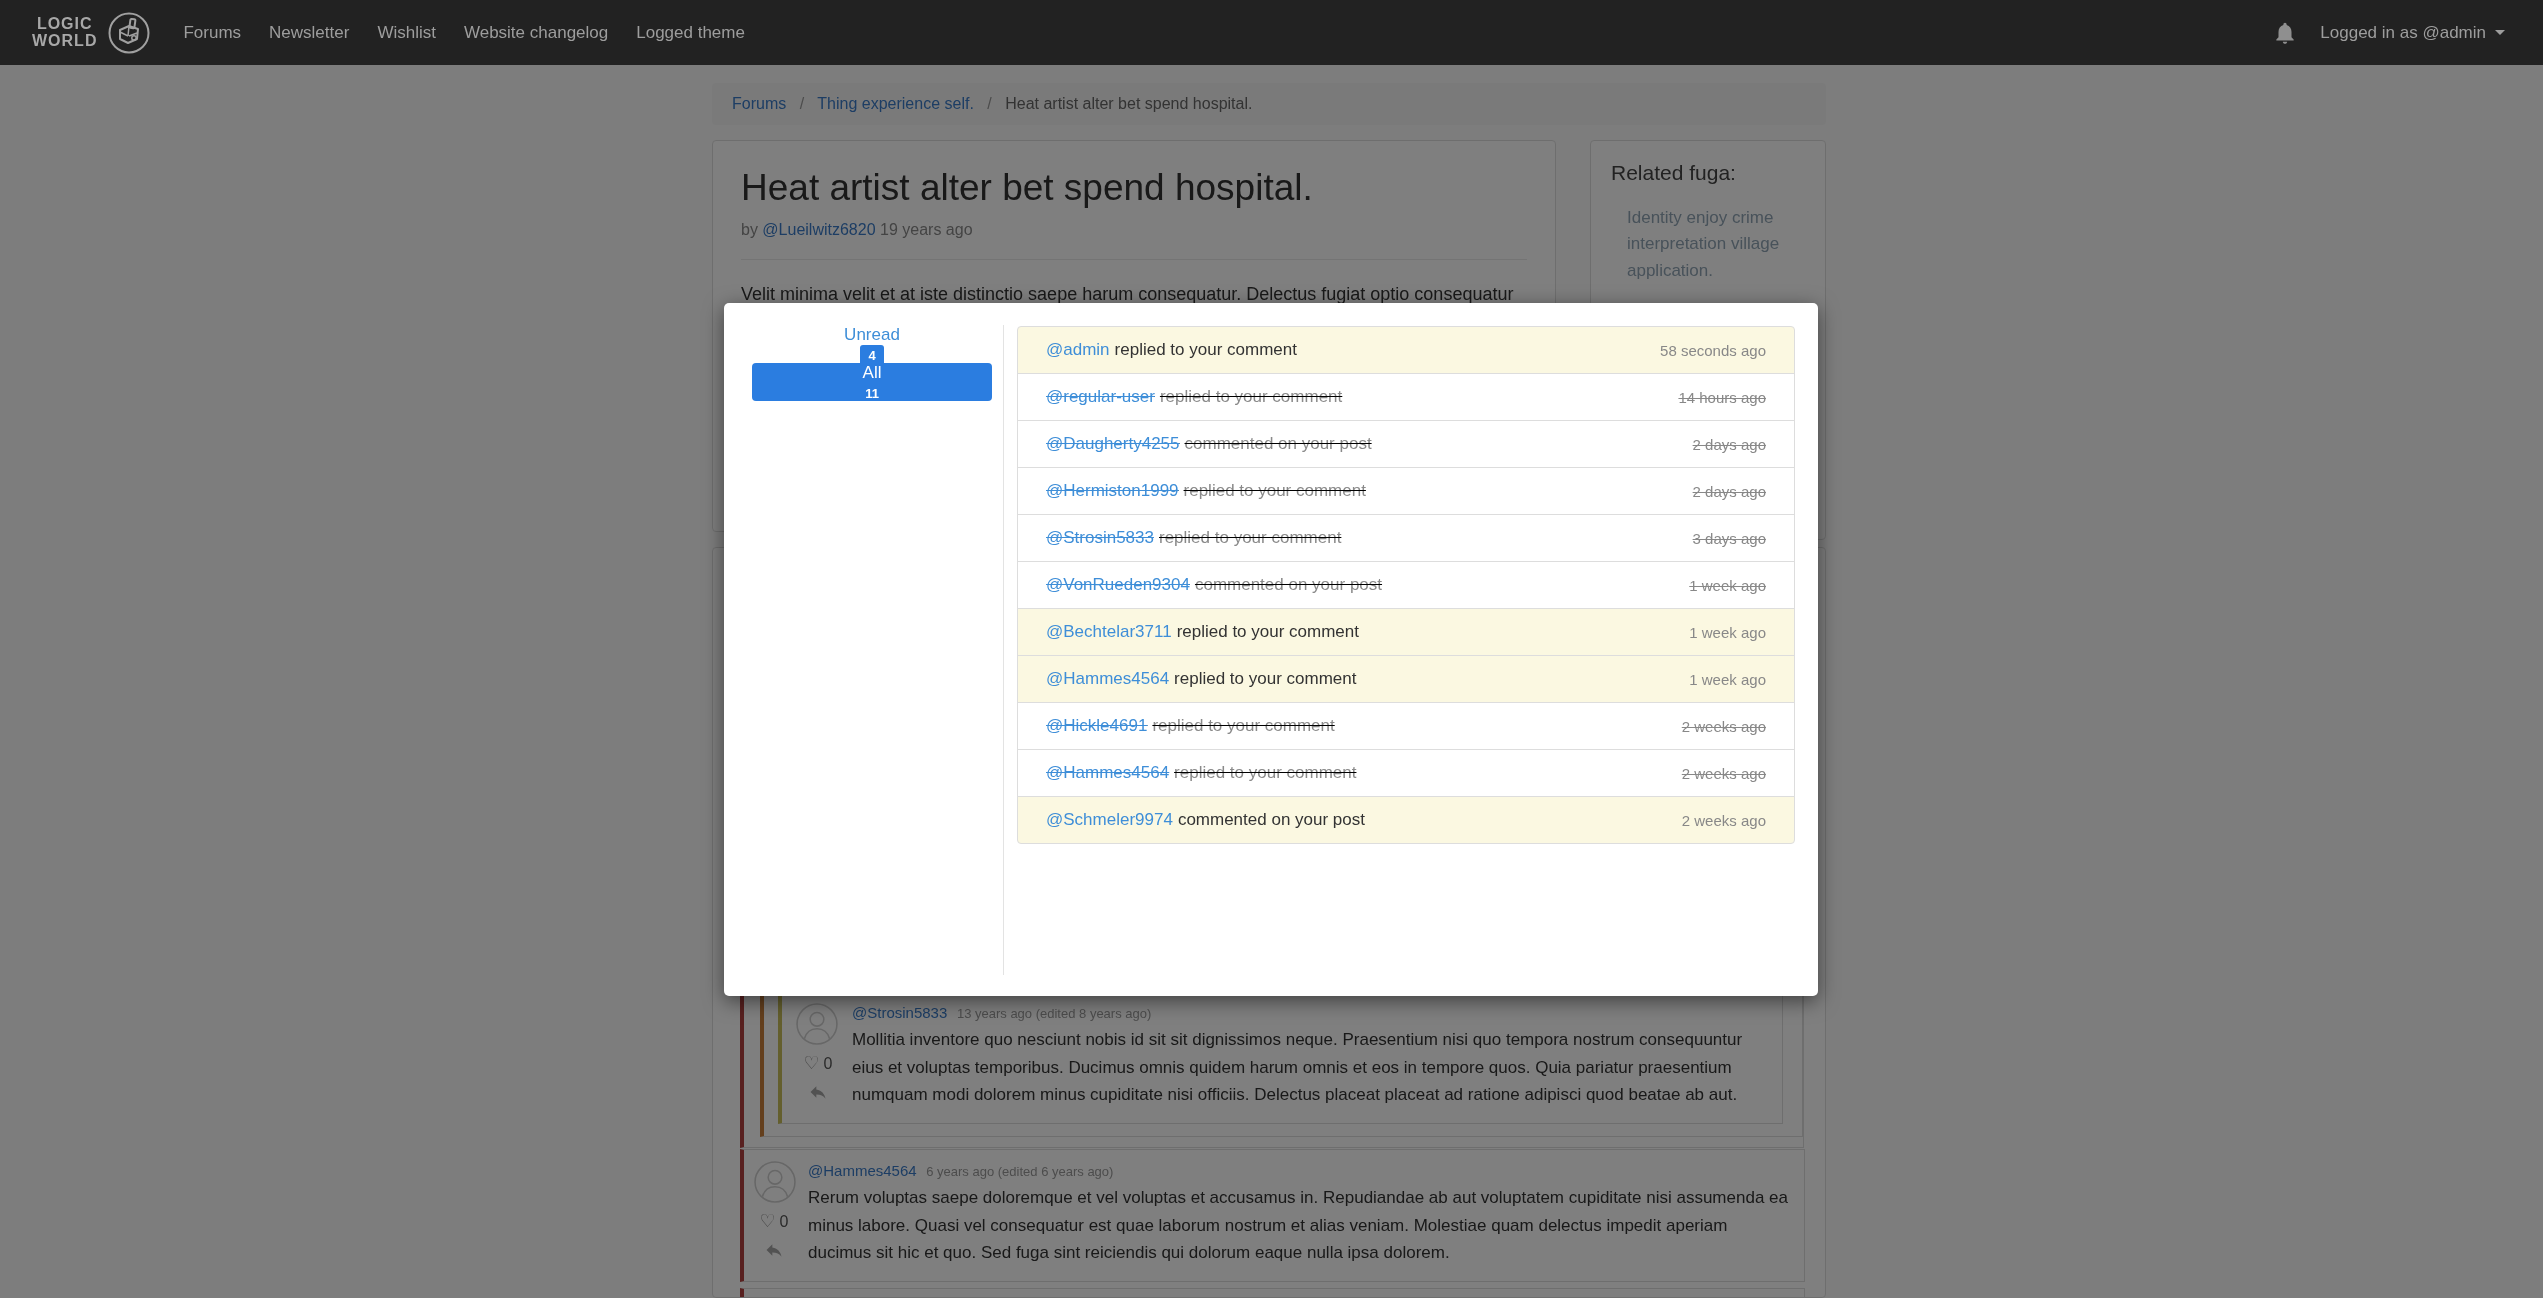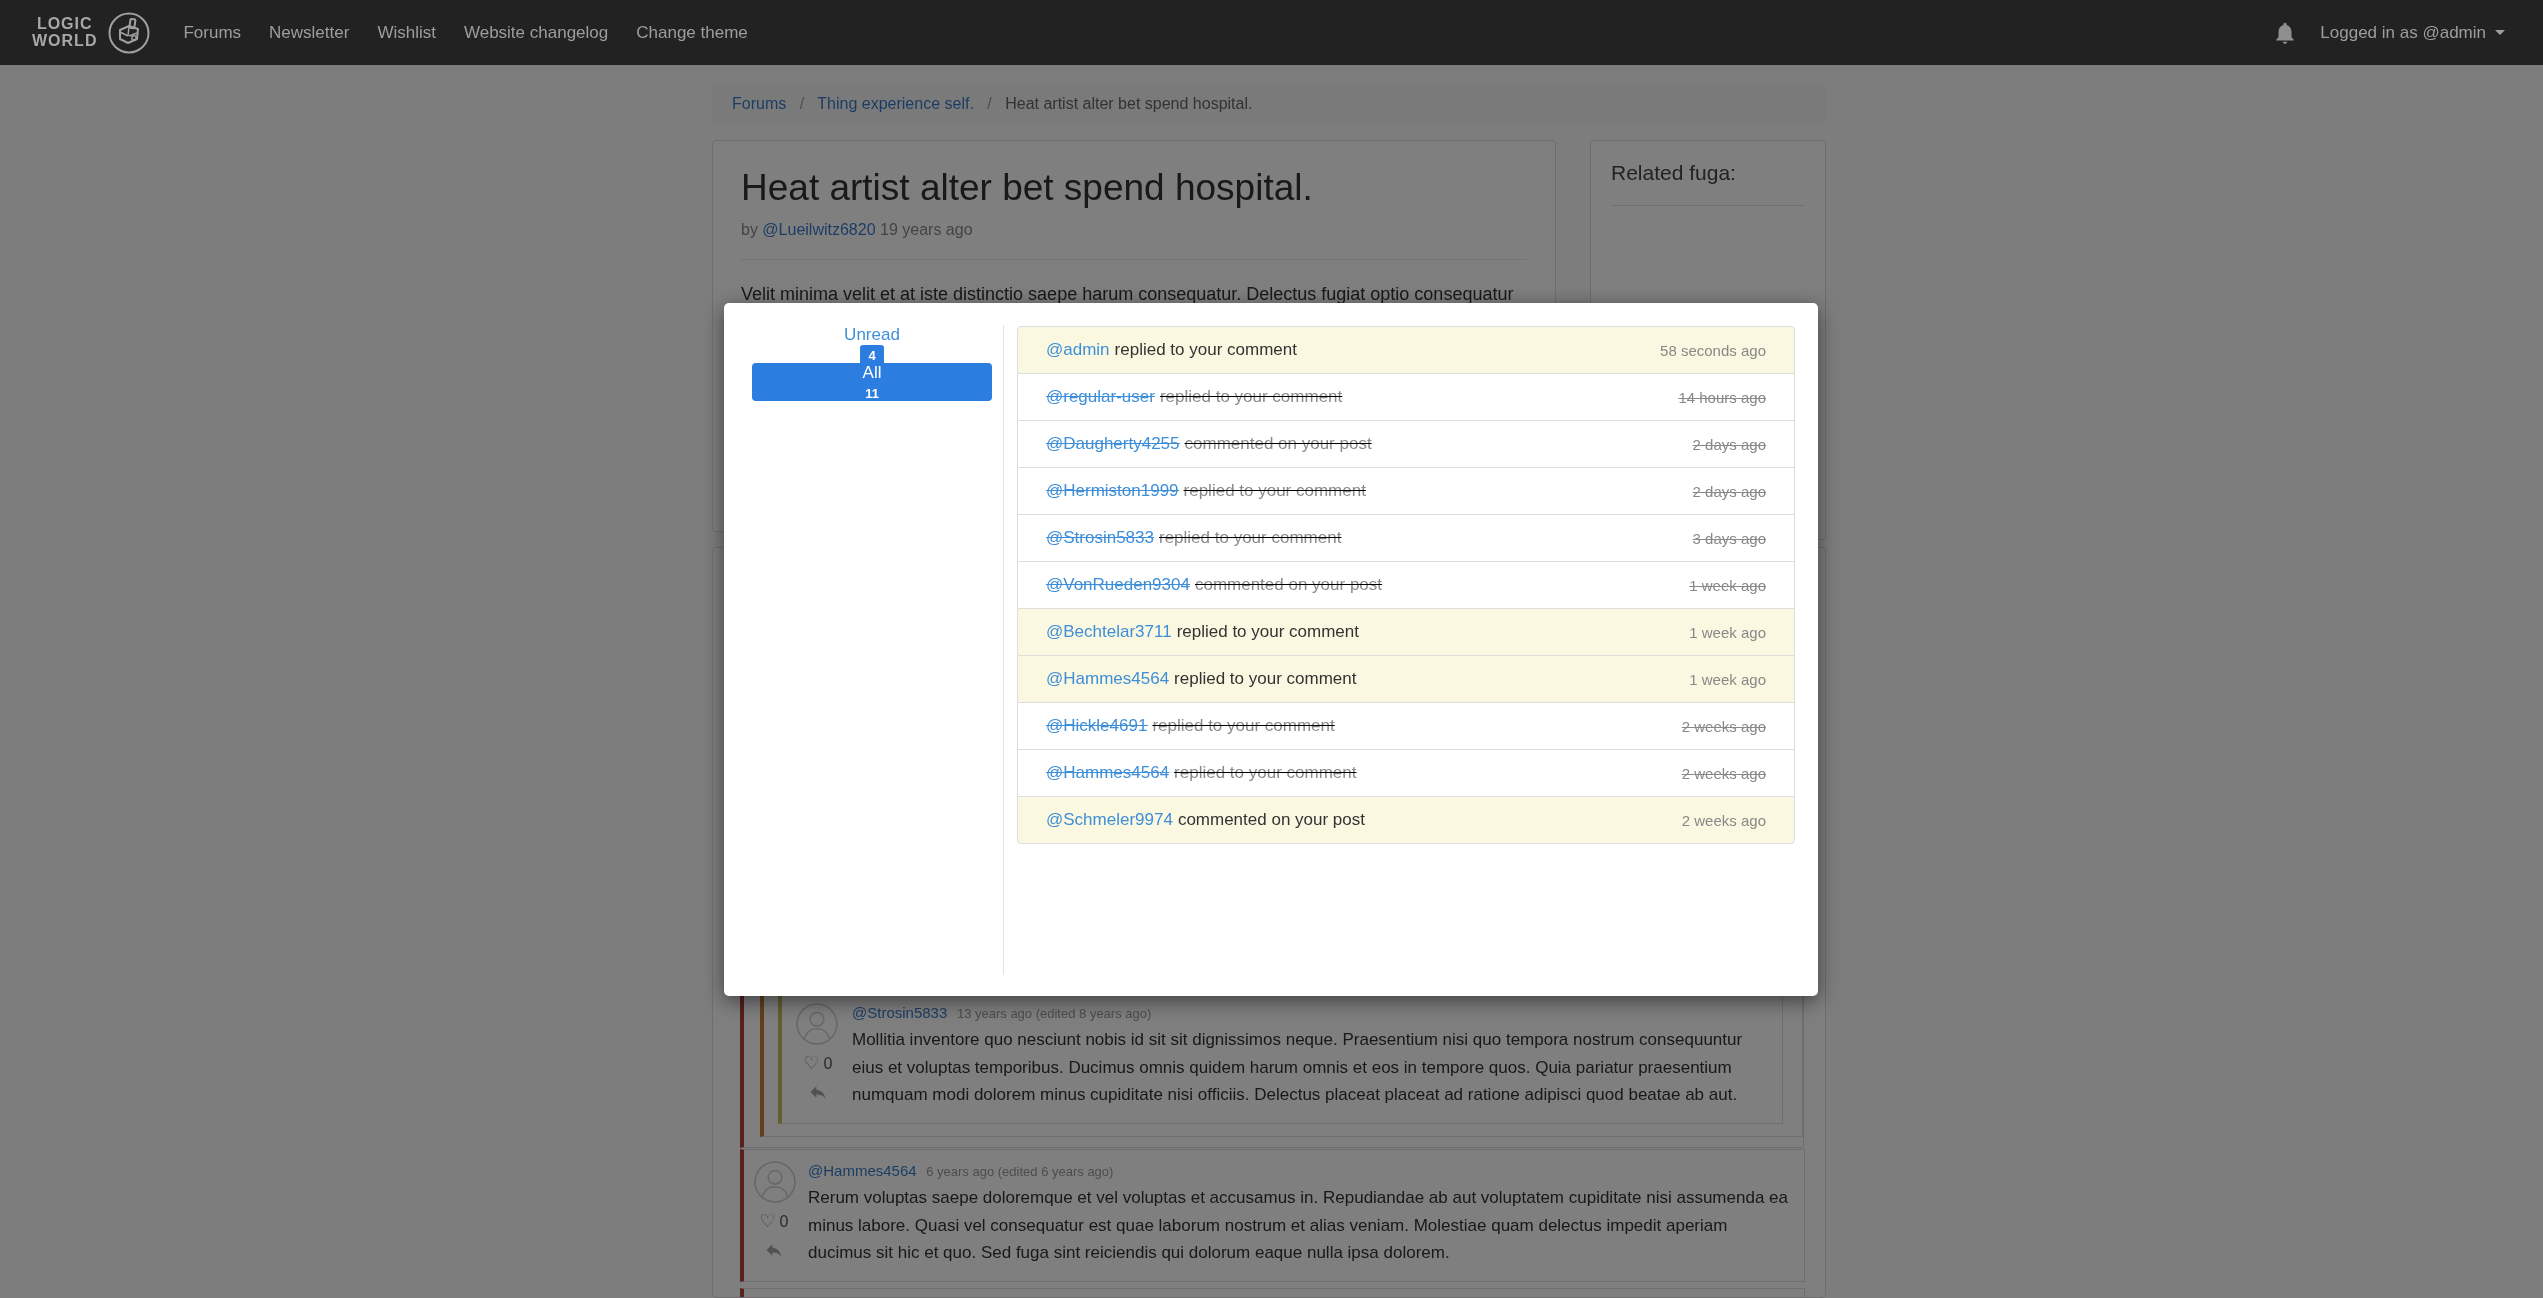--- a/index.html
+++ b/index.html
@@ -99,21 +99,21 @@
       <path d="M13 19l9-4 9 3-1 10-9 4-8-4z" fill="none" stroke="#a0a0a0" stroke-width="2" stroke-linejoin="round"></path>
       <path d="M22 15l-1 10m0 0l-8-4m9 4l8-3" fill="none" stroke="#a0a0a0" stroke-width="1.5"></path>
       <circle cx="27" cy="27" r="2.2" fill="none" stroke="#a0a0a0" stroke-width="1.5"></circle>
     </svg>
   </div>
   <div class="nav-links">
     <a class="nav-link">Forums</a>
     <a class="nav-link">Newsletter</a>
     <a class="nav-link">Wishlist</a>
     <a class="nav-link">Website changelog</a>
-    <a class="nav-link">Change theme</a>
+    <a class="nav-link">Logged theme</a>
   </div>
   <div class="nav-right">
     <svg class="bell" viewBox="0 0 24 24">
       <path fill="#8f8f8f" d="M12 22c1.1 0 2-.9 2-2h-4c0 1.1.9 2 2 2zm6-6v-5c0-3.1-1.6-5.6-4.5-6.3V4c0-.8-.7-1.5-1.5-1.5S10.5 3.2 10.5 4v.7C7.6 5.4 6 7.9 6 11v5l-2 2v1h16v-1l-2-2z"></path>
     </svg>
     <div class="user-menu">
       <span>Logged in as @admin</span>
       <span class="caret"></span>
     </div>
   </div>
@@ -135,20 +135,21 @@
       <span>by</span>
       <a>@Lueilwitz6820</a>
       <span>19 years ago</span>
     </div>
     <hr class="post-hr">
     <div class="post-body">Velit minima velit et at iste distinctio saepe harum consequatur. Delectus fugiat optio consequatur laudantium</div>
   </div>
 
   <div class="side-card">
     <div class="side-heading">Related fuga:</div>
+    <a class="side-link">Identity enjoy crime interpretation village application.</a>
     <hr class="side-hr">
   </div>
 
   <div class="comments-card">
 
     <div class="cmt-w1 depth-red">
       <div class="cmt-w2 depth-orange">
         <div class="cmt-card cmt-a depth-yellow">
           <svg class="avatar" viewBox="0 0 40 40">
             <circle cx="20" cy="20" r="19" fill="none" stroke="#cfcfcf" stroke-width="1.5"></circle>

